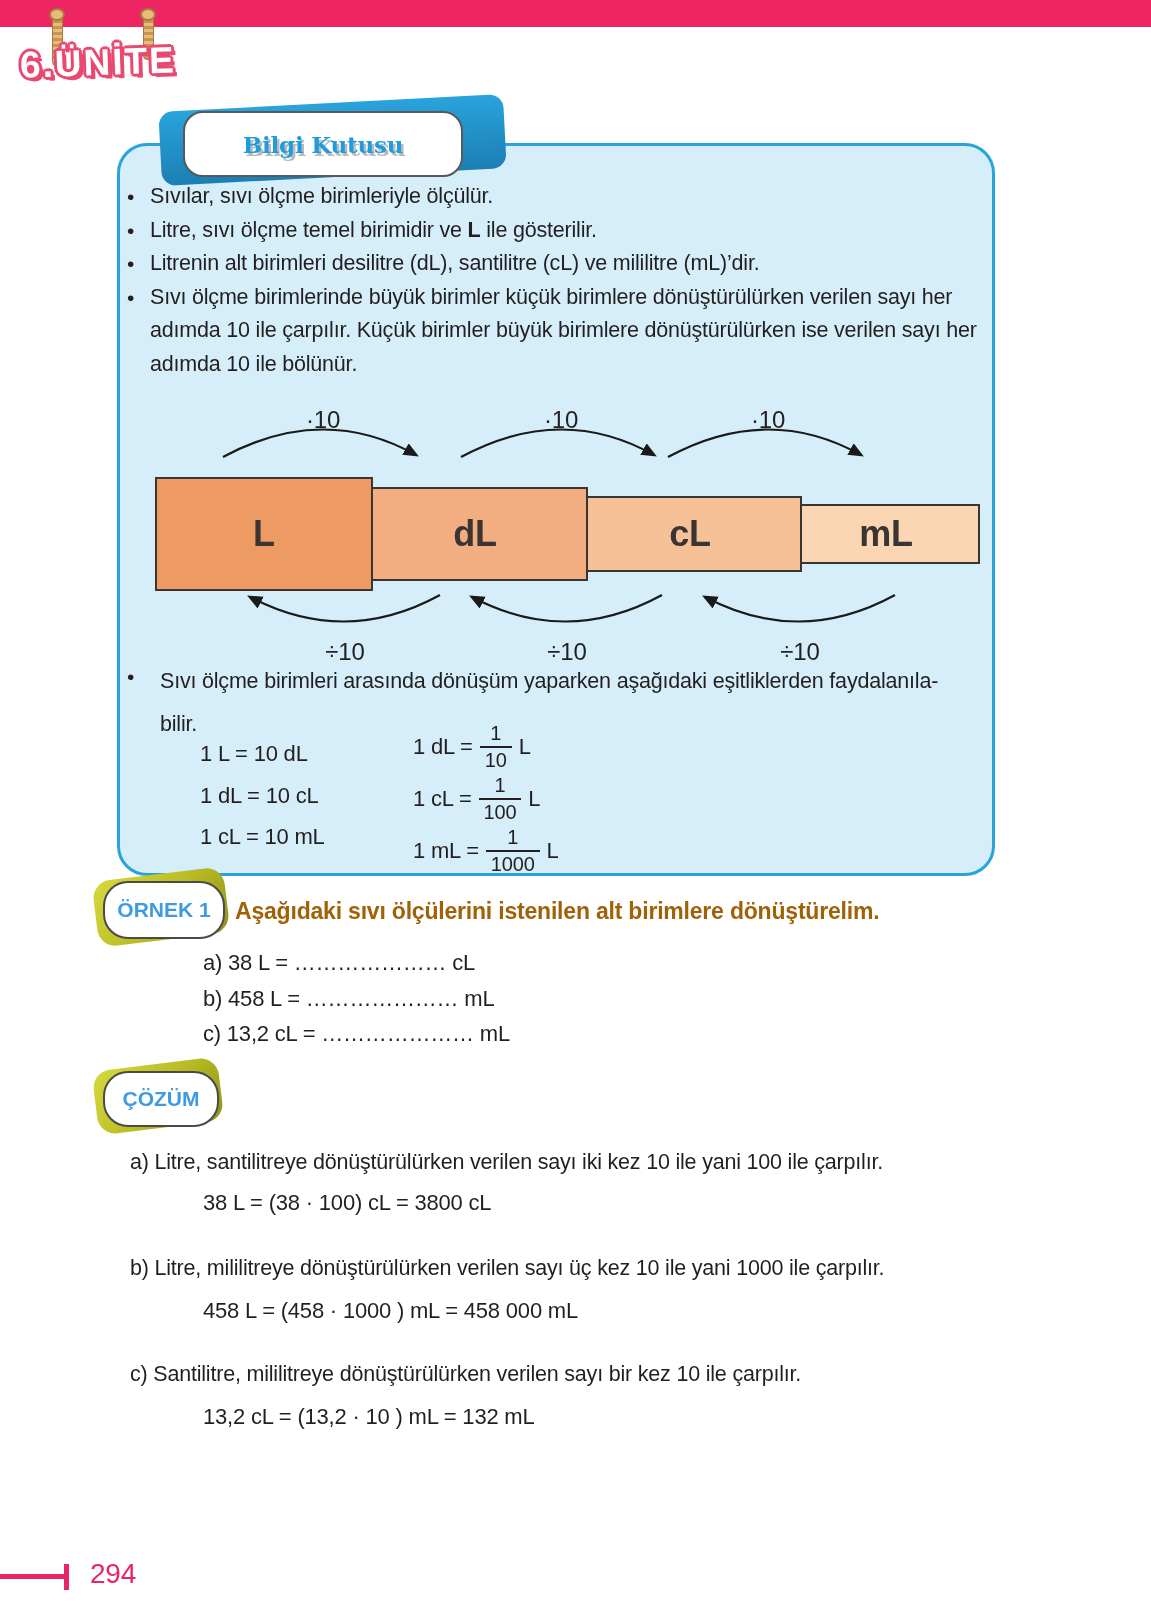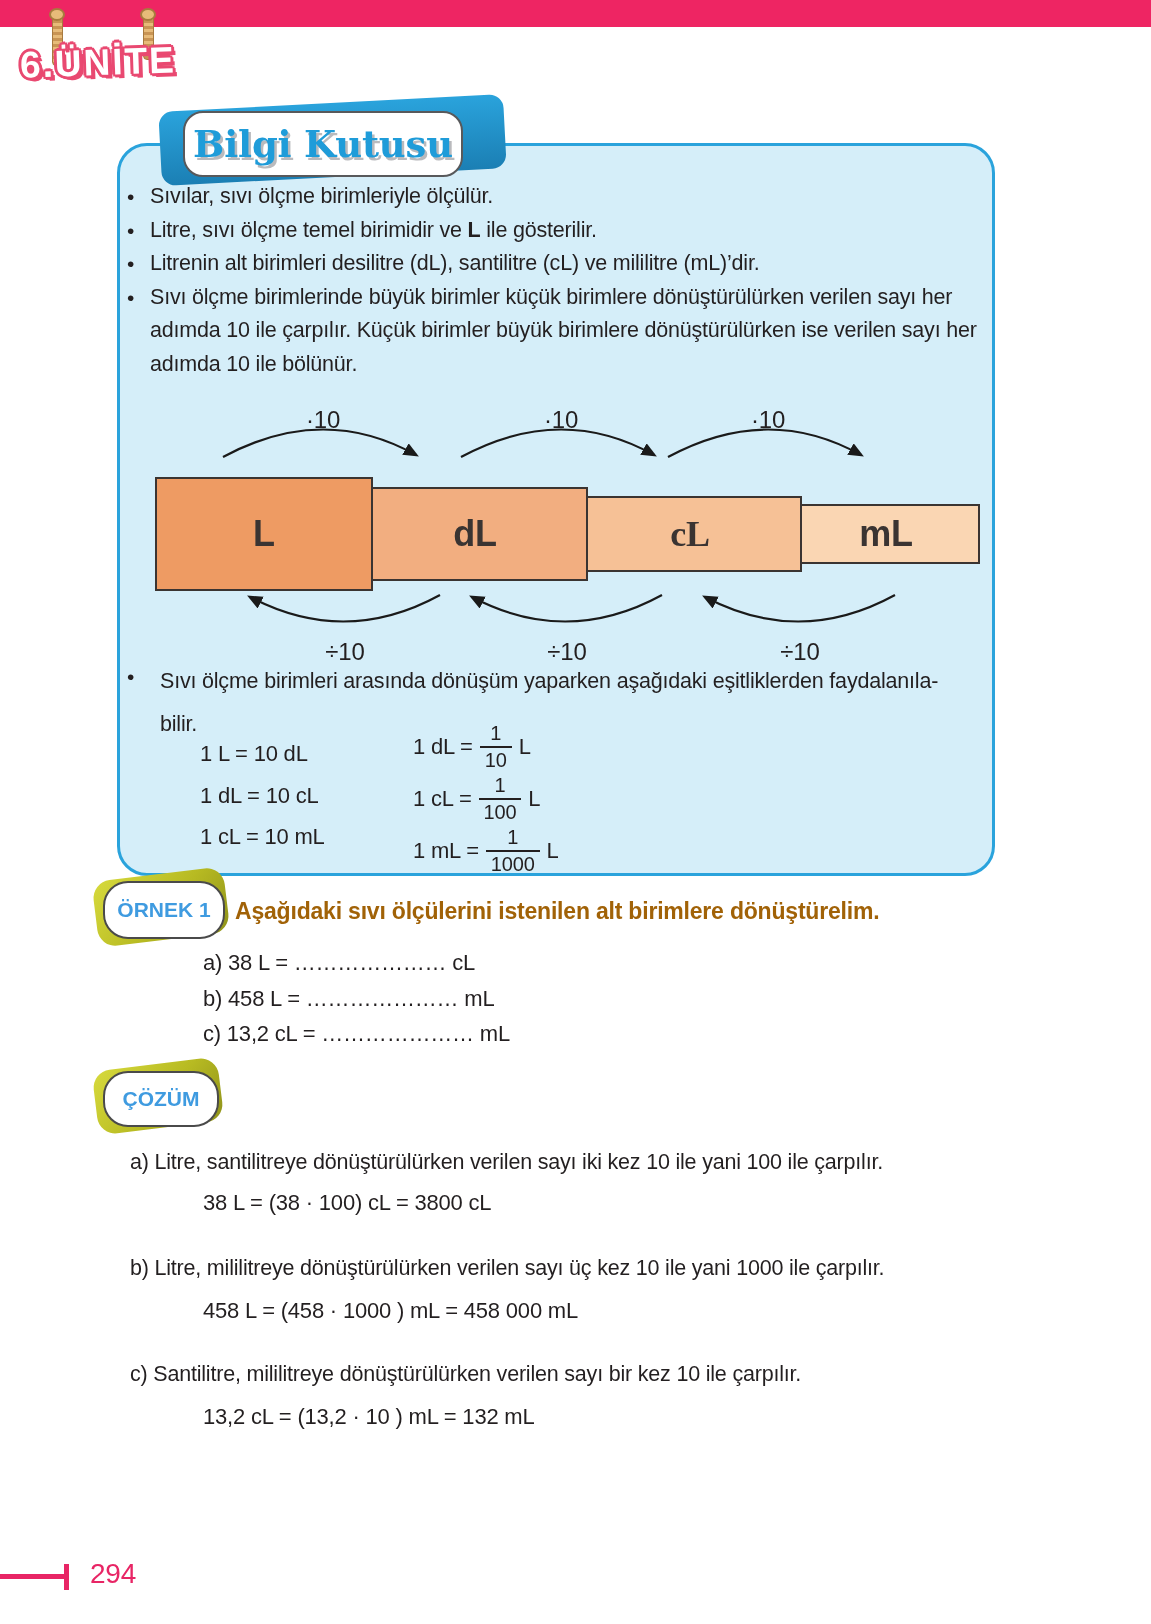--- a/index.html
+++ b/index.html
@@ -22,21 +22,21 @@
                     4px 4px 0 #e94971;}
 
   
   .info-box{position:absolute;left:117px;top:143px;width:872px;height:727px;background:#d5eef9;
         border:3px solid #2aa3dc;border-radius:30px;}
   .banner-ribbon{position:absolute;left:160px;top:103px;width:345px;height:74px;
         background:linear-gradient(180deg,#2aa3dc 0%,#1b7fb4 100%);border-radius:14px;
         transform:rotate(-3deg);}
   .banner-card{position:absolute;left:183px;top:111px;width:276px;height:62px;background:#ffffff;
         border:2.5px solid #58595b;border-radius:20px;display:flex;align-items:center;justify-content:center;}
-  .banner-title{font-family:"DejaVu Serif", serif;font-weight:bold;font-size:37px;color:#1f9cd9;
+  .banner-title{font-family:"DejaVu Serif", serif;font-weight:bold;font-size:23px;color:#1f9cd9;
         text-shadow:2.5px 2.5px 0 #b9babd;}
 
   
   .bullets{position:absolute;left:127px;top:180px;width:860px;}
   .bullet-row{display:flex;align-items:flex-start;margin-bottom:0;}
   .bullet-row::before{content:"•";flex:0 0 23px;font-size:21px;line-height:33.5px;color:#231f20;}
   .bullet-text{font-size:21.5px;line-height:33.5px;}
   .bullet-line{display:block;white-space:nowrap;font-size:21.5px;line-height:33.5px;}
   .b-bold{font-weight:bold;}
 
@@ -129,21 +129,21 @@
       <path d="M 755 200 Q 660 252 565 202" marker-end="url(#ah)"></path>
     </g>
   </svg>
 
   <div class="unit-box" style="left:155px;top:477px;width:214px;height:110px;background:#ee9b63;z-index:4;">
     <span>L</span>
   </div>
   <div class="unit-box" style="left:362px;top:487px;width:222px;height:90px;background:#f2ae80;z-index:3;">
     <span>dL</span>
   </div>
-  <div class="unit-box" style="left:578px;top:496px;width:220px;height:72px;background:#f6c196;z-index:2;font-family:Liberation Serif, serif;">
+  <div class="unit-box" style="left:578px;top:496px;width:220px;height:72px;background:#f6c196;z-index:2;">
     <span>cL</span>
   </div>
   <div class="unit-box" style="left:792px;top:504px;width:184px;height:56px;background:#fad6b3;z-index:1;">
     <span>mL</span>
   </div>
 
   <span class="op-label" style="left:345px;top:615px;">÷10</span>
   <span class="op-label" style="left:567px;top:615px;">÷10</span>
   <span class="op-label" style="left:800px;top:615px;">÷10</span>
 

